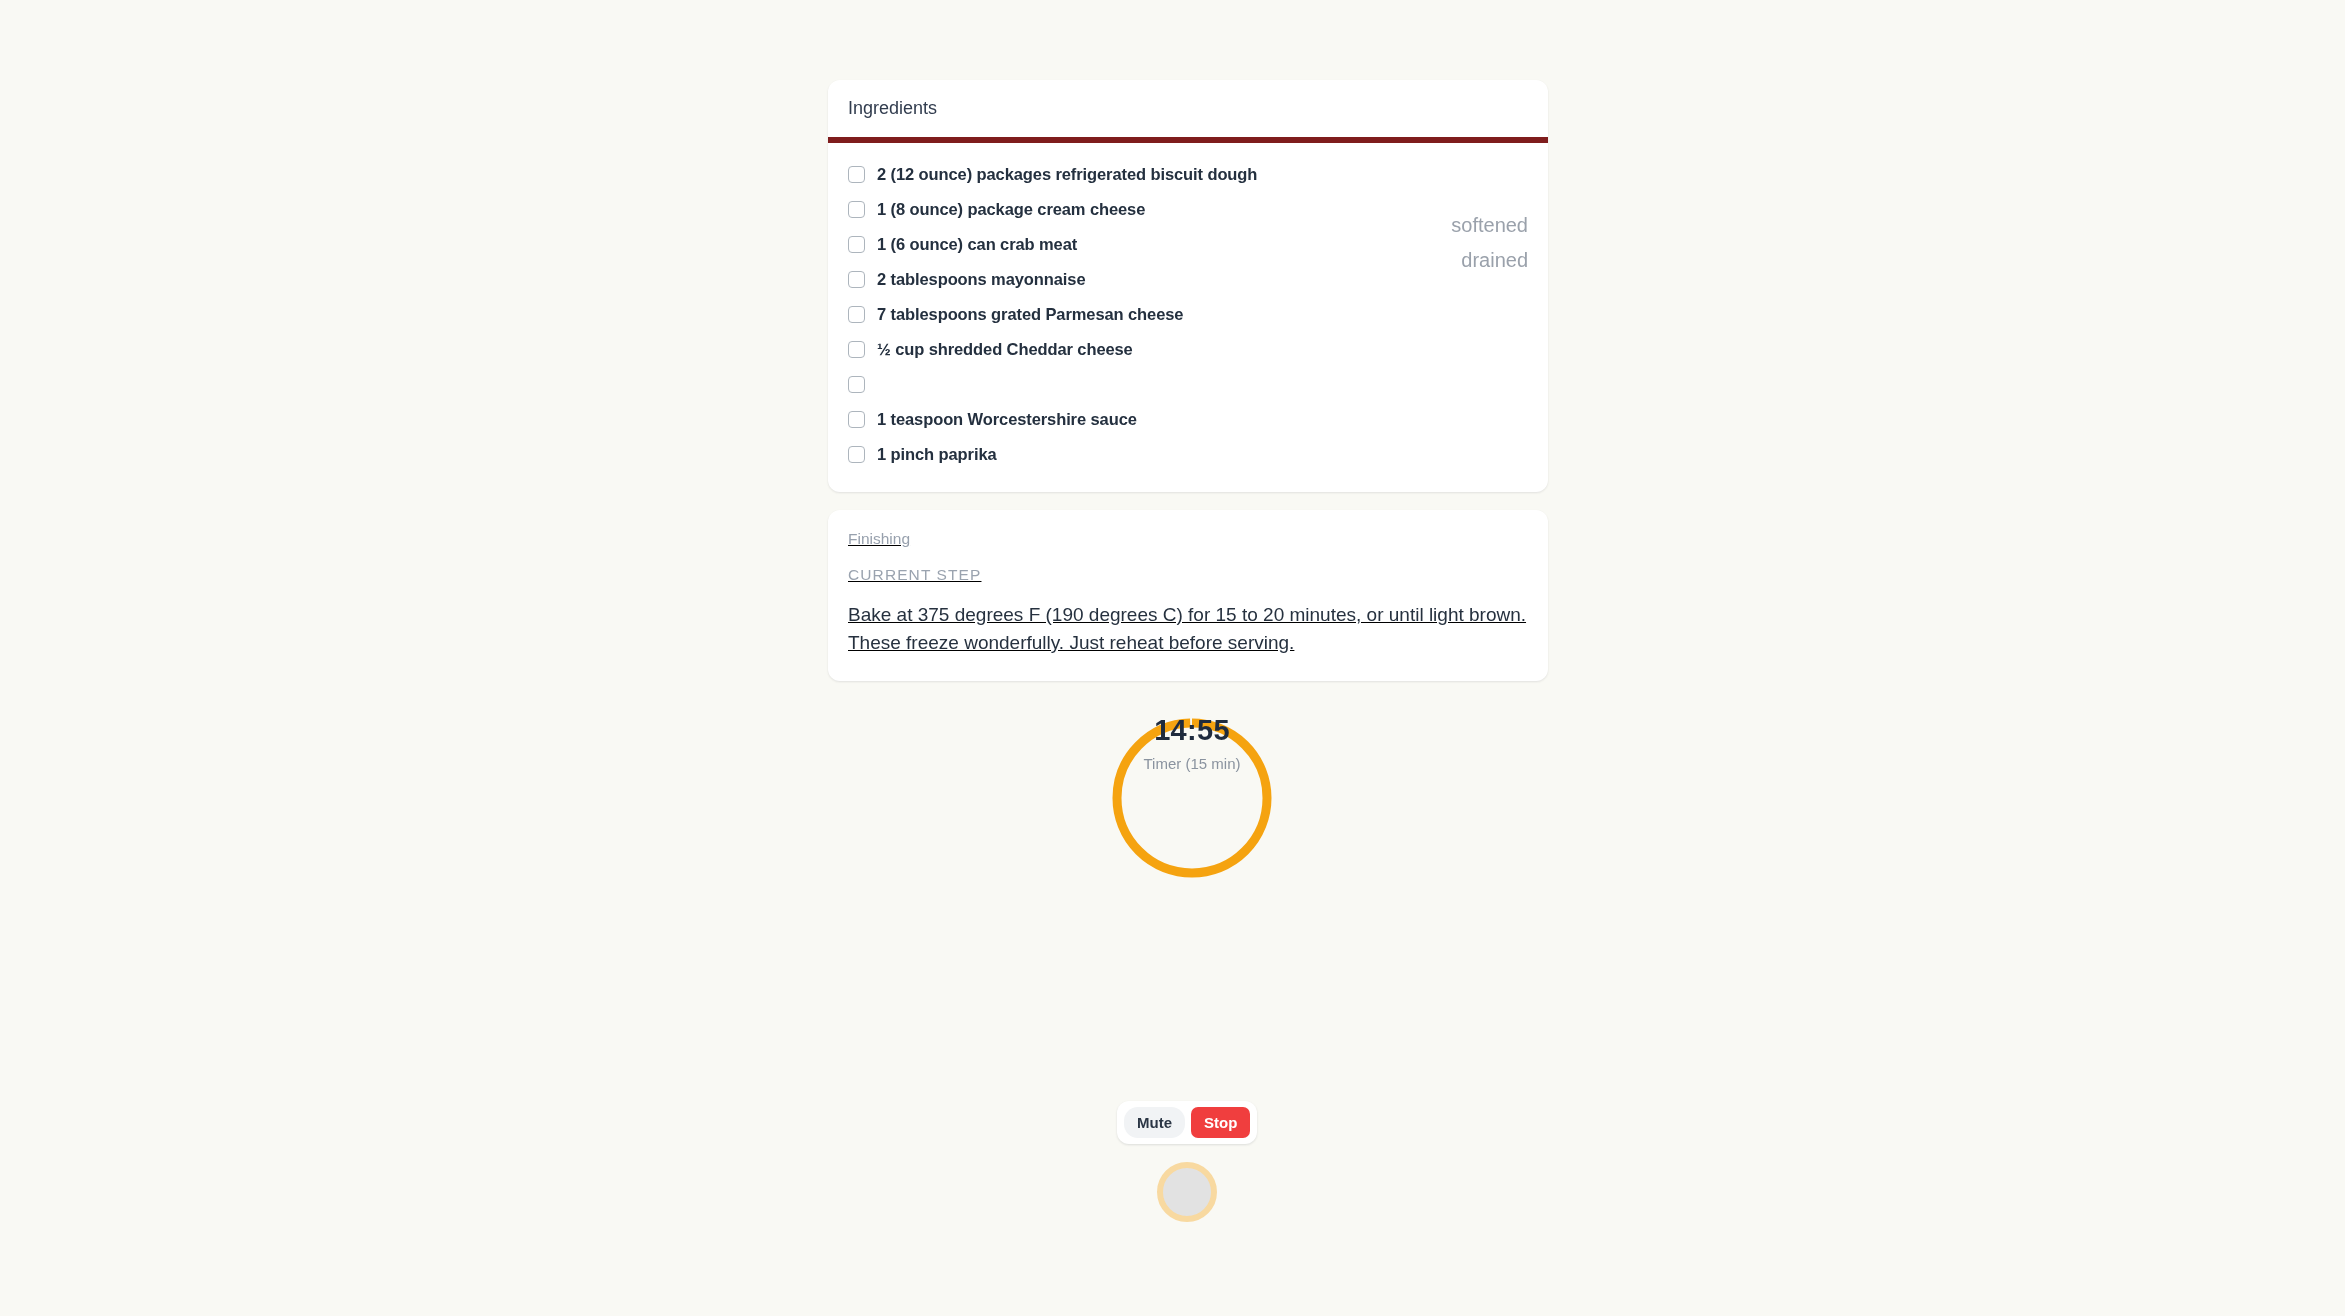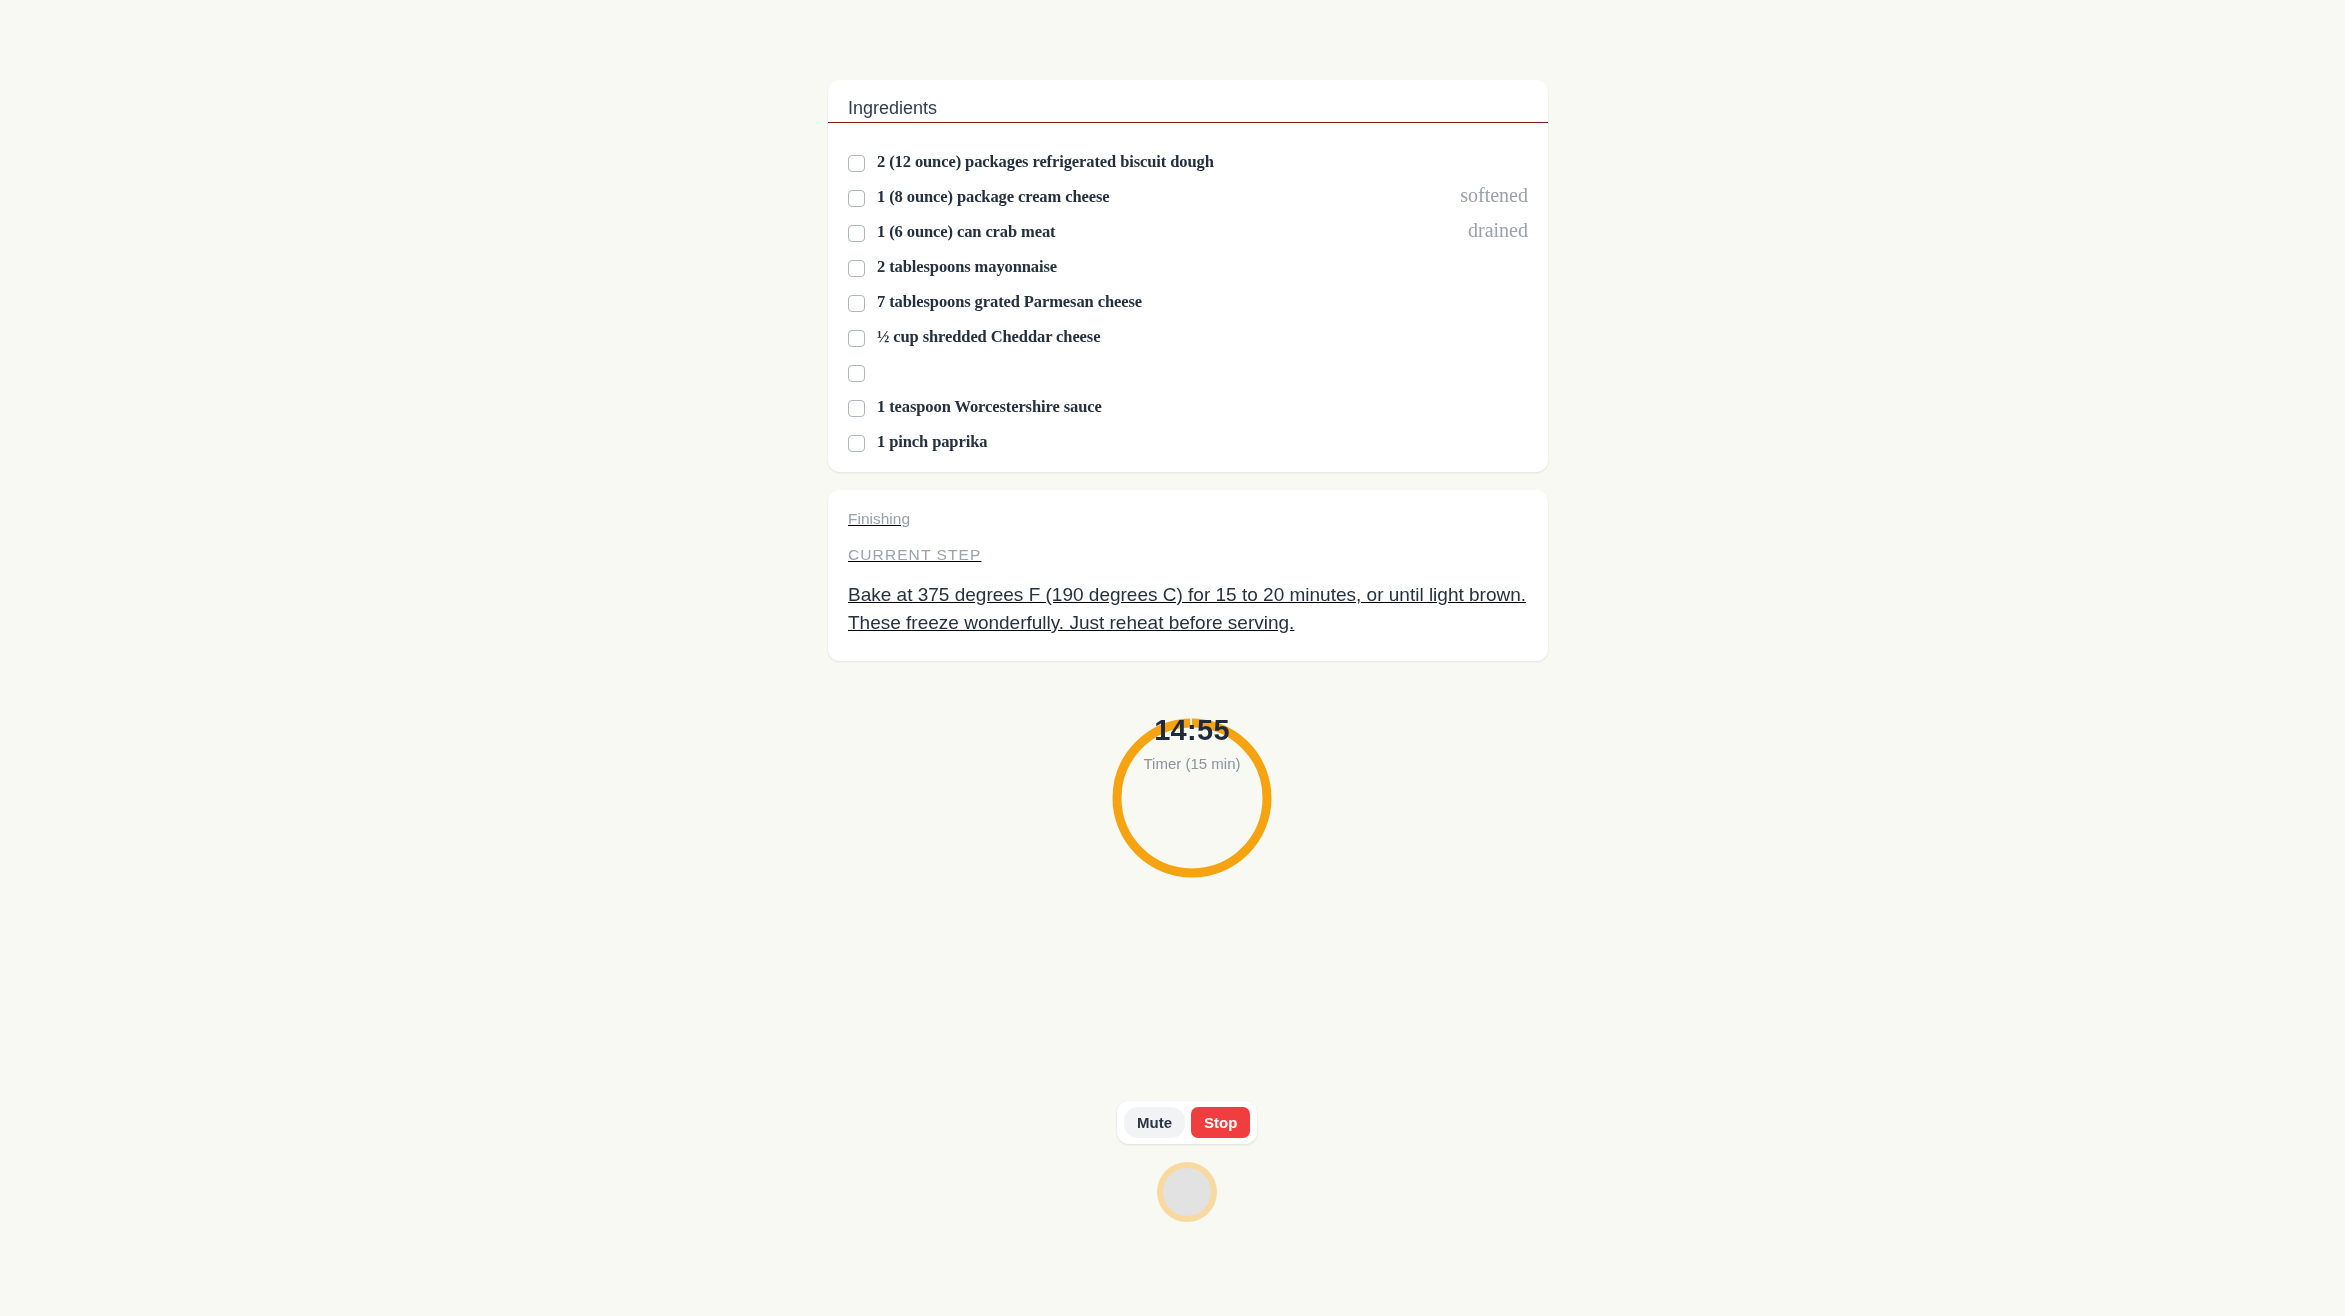--- a/index.html
+++ b/index.html
@@ -33,38 +33,37 @@
   }
 
   .card {
     background: #ffffff;
     border-radius: 12px;
     box-shadow: 0 1px 2px rgba(16, 24, 40, 0.05), 0 1px 3px rgba(16, 24, 40, 0.05);
   }
 
   
   .card-header {
-    padding: 18px 20px 2px 20px;
-    border-bottom: 1px solid #7f1d1d;
+    padding: 18px 20px 17px 20px;
+    border-bottom: 6px solid #7f1d1d;
   }
   .card-header-title {
     font-size: 18px;
     color: #313c4e;
     line-height: 1.2;
   }
 
   .ingredients-body {
     padding: 14px 20px 20px 20px;
   }
 
   .ingredient-row {
     display: flex;
-    align-items: flex-end;
+    align-items: center;
     height: 35px;
-    font-family: Liberation Serif, serif;
   }
 
   .checkbox {
     flex: 0 0 auto;
     width: 17px;
     height: 17px;
     box-sizing: border-box;
     border: 1.4px solid #adb5bd;
     border-radius: 4px;
     background: #ffffff;

